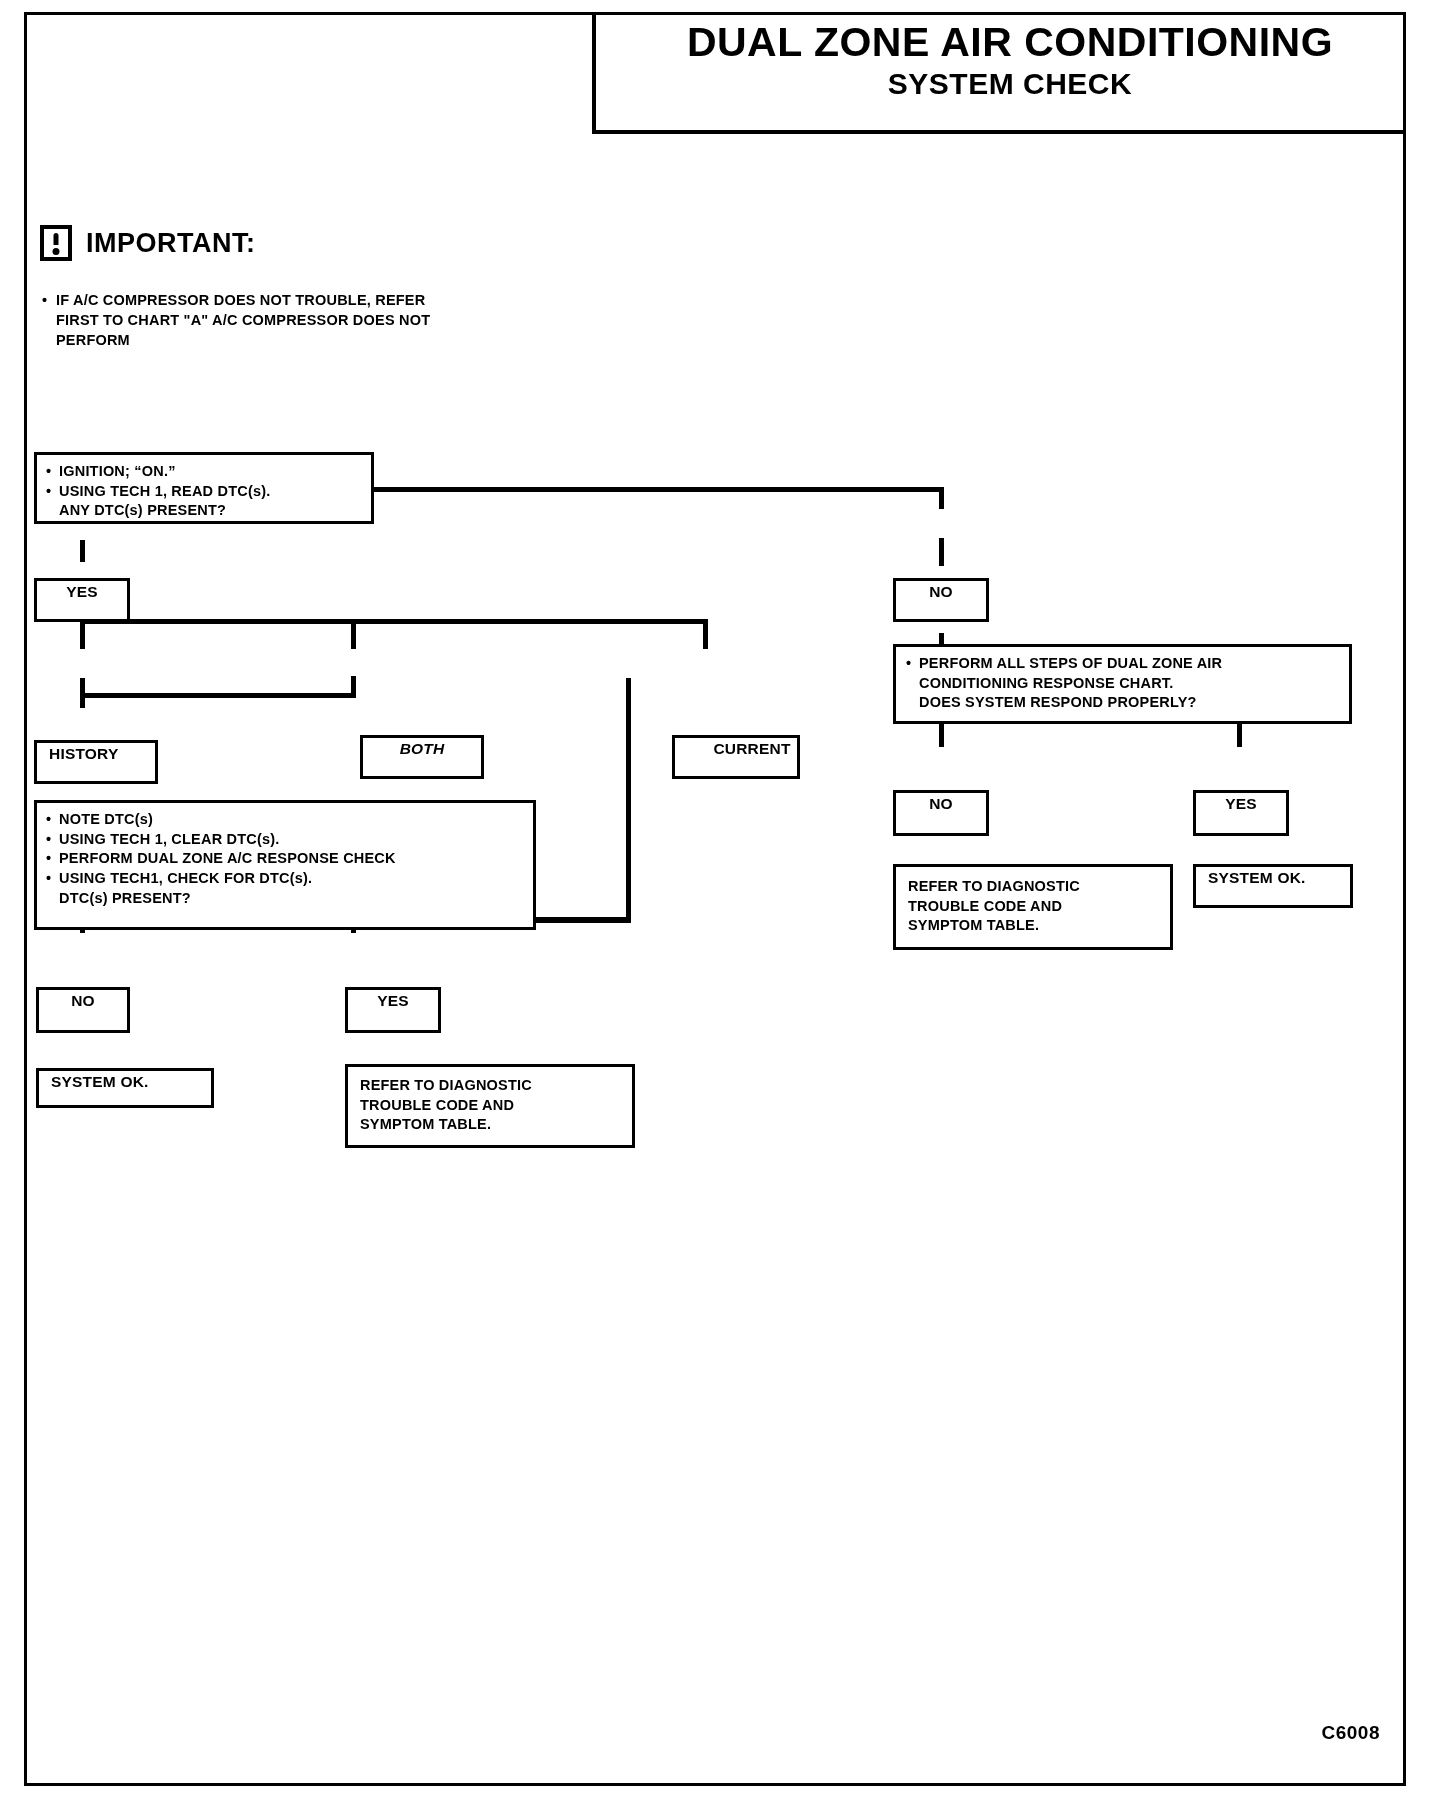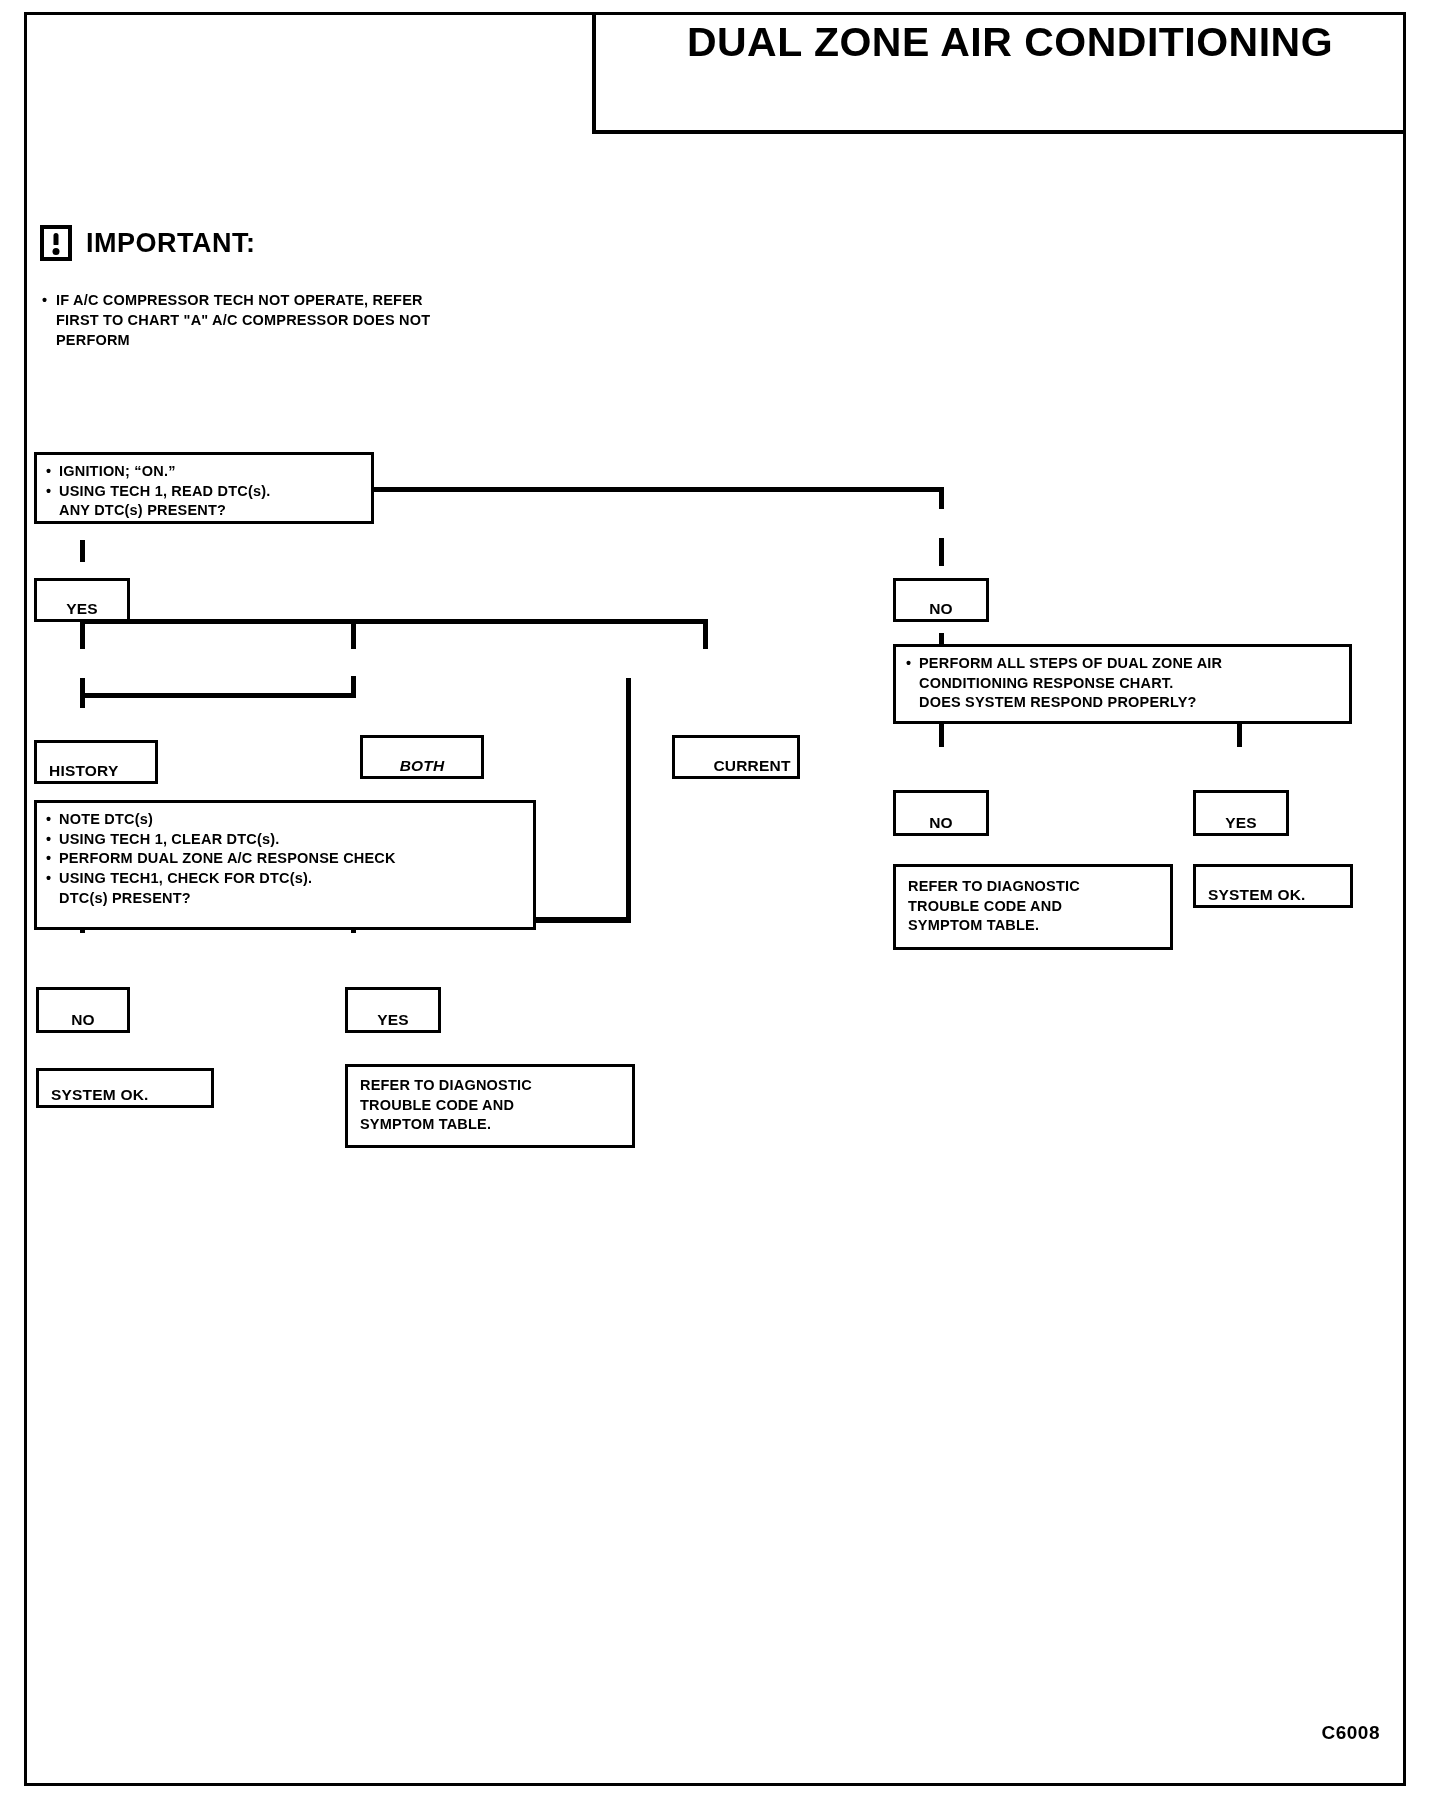--- a/index.html
+++ b/index.html
@@ -112,21 +112,21 @@
     font-weight:bold;
     line-height:1.36;
     letter-spacing:0.2px;
     z-index:3;
   }
   .box .inner{
     padding:7px 9px;
   }
   .box.center{
     display:flex;
-    align-items:flex-end;
+    align-items:flex-start;
     justify-content:center;
     font-size:15.5px;
   }
   .box .li{
     display:flex;
   }
   .box .li .dot{
     flex:0 0 13px;
     width:13px;
   }
@@ -150,34 +150,35 @@
 </style>
 </head>
 <body>
 
 <div id="page">
 
   <div class="page-border"></div>
 
   <div class="title-block">
     <div class="title-main">DUAL ZONE AIR CONDITIONING</div>
+    <div class="title-sub">SYSTEM CHECK</div>
   </div>
 
   <div class="important-row">
     <div class="imp-icon">
       <div class="bang-stem"></div>
       <div class="bang-dot"></div>
     </div>
     <div class="imp-label">IMPORTANT:</div>
   </div>
 
   <div class="important-text">
     <div class="bl">
         <span class="dot">•</span>
-        <span>IF A/C COMPRESSOR TECH NOT OPERATE, REFER</span>
+        <span>IF A/C COMPRESSOR DOES NOT TROUBLE, REFER</span>
       </div>
     <div class="bl">
         <span class="dot"></span>
         <span>FIRST TO CHART "A" A/C COMPRESSOR DOES NOT</span>
       </div>
     <div class="bl">
         <span class="dot"></span>
         <span>PERFORM</span>
       </div>
   </div>

